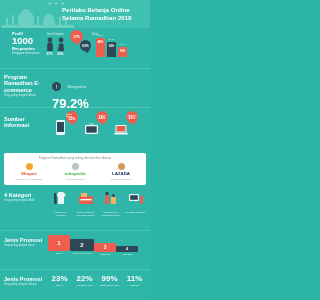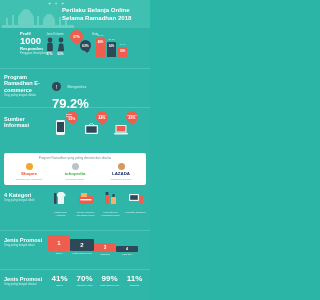--- a/index.html
+++ b/index.html
@@ -16,21 +16,21 @@
 
   .rule{height:1px;background:#49c4b5;margin:0;}
 
   
   .sect{position:relative;padding:3px 4px;}
   .slabel{font-size:5.6px;font-weight:bold;line-height:6.4px;}
   .ssub{font-size:2.7px;line-height:3.4px;color:#cdeeea;margin-top:1px;}
 
   
   .profil{position:relative;height:34px;}
-  .pleft{position:absolute;left:20px;top:3px;width:34px;}
+  .pleft{position:absolute;left:12px;top:3px;width:34px;}
   .big1000{font-size:9.5px;font-weight:bold;line-height:10px;color:#fff;}
   .ptag{font-size:4.2px;font-weight:bold;line-height:5px;}
 
   .gender{position:absolute;left:40px;top:4px;width:30px;text-align:center;}
   .gttl{font-size:2.8px;color:#d2f0ec;margin-bottom:1px;}
   .figs{display:flex;justify-content:center;gap:3px;align-items:flex-end;}
   .fig{width:8px;}
   .gpct{display:flex;justify-content:center;gap:3px;font-size:3.1px;font-weight:bold;margin-top:1px;}
   .gpct span{width:8px;text-align:center;}
 
@@ -319,25 +319,25 @@
 
   <div class="rule"></div>
 
   <div class="sect pct">
     <div style="position:absolute;left:4px;top:6px;width:42px;">
       <div class="slabel">Jenis Promosi</div>
       <div class="ssub">Yang paling banyak disukai</div>
     </div>
     <div class="pcts">
       <div class="pitem">
-        <div class="pval">41%</div>
+        <div class="pval">23%</div>
         <div class="pcap">Diskon</div>
       </div>
       <div class="pitem">
-        <div class="pval">70%</div>
+        <div class="pval">22%</div>
         <div class="pcap">Potongan Harga</div>
       </div>
       <div class="pitem">
         <div class="pval">99%</div>
         <div class="pcap">Gratis Ongkos Kirim</div>
       </div>
       <div class="pitem">
         <div class="pval">11%</div>
         <div class="pcap">Cashback</div>
       </div>

